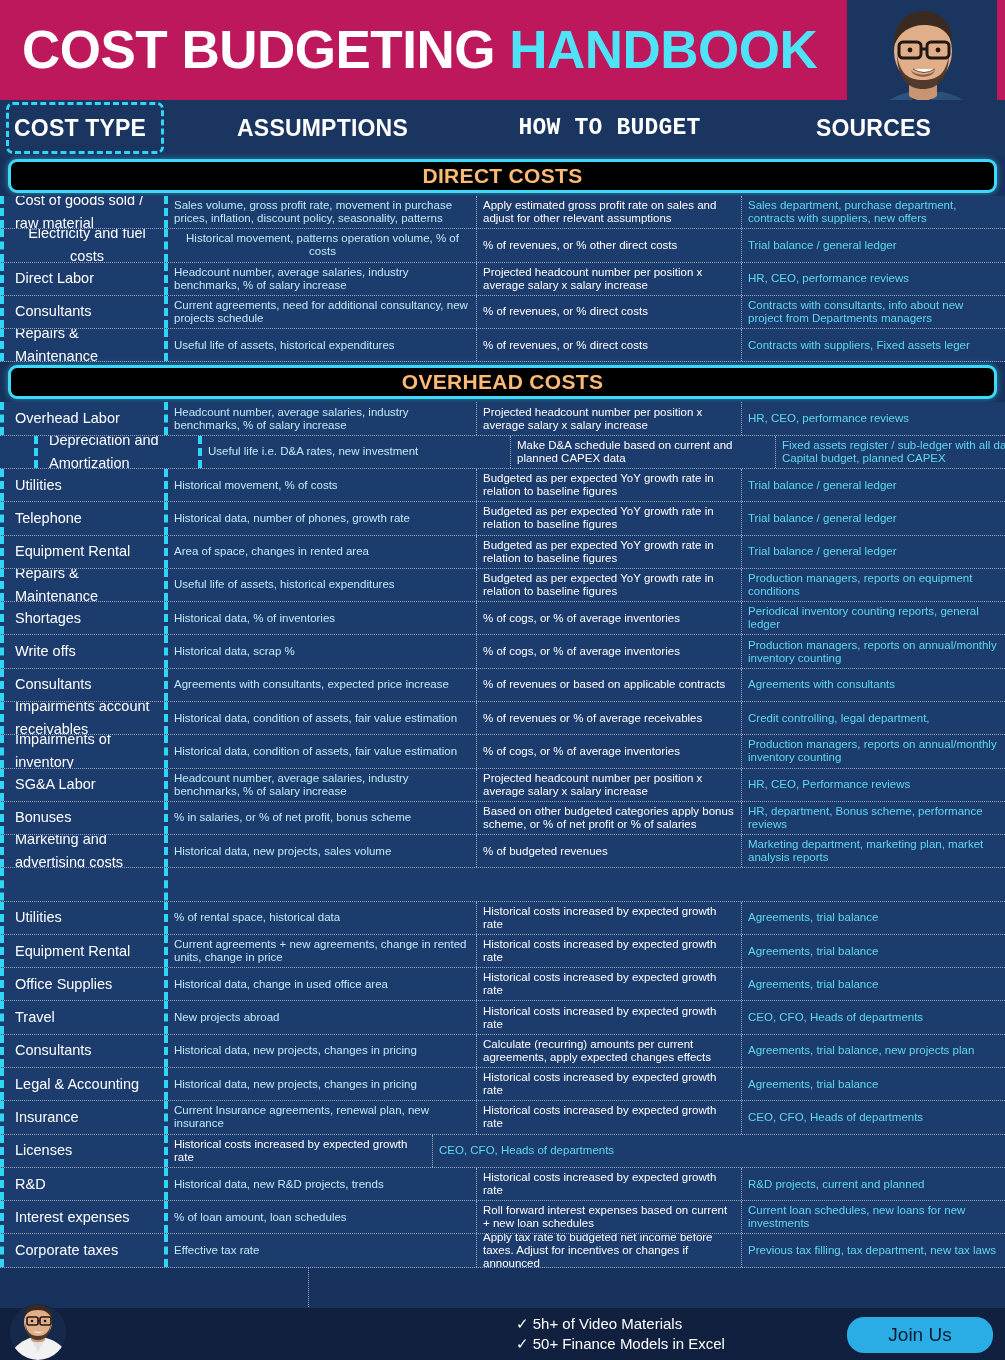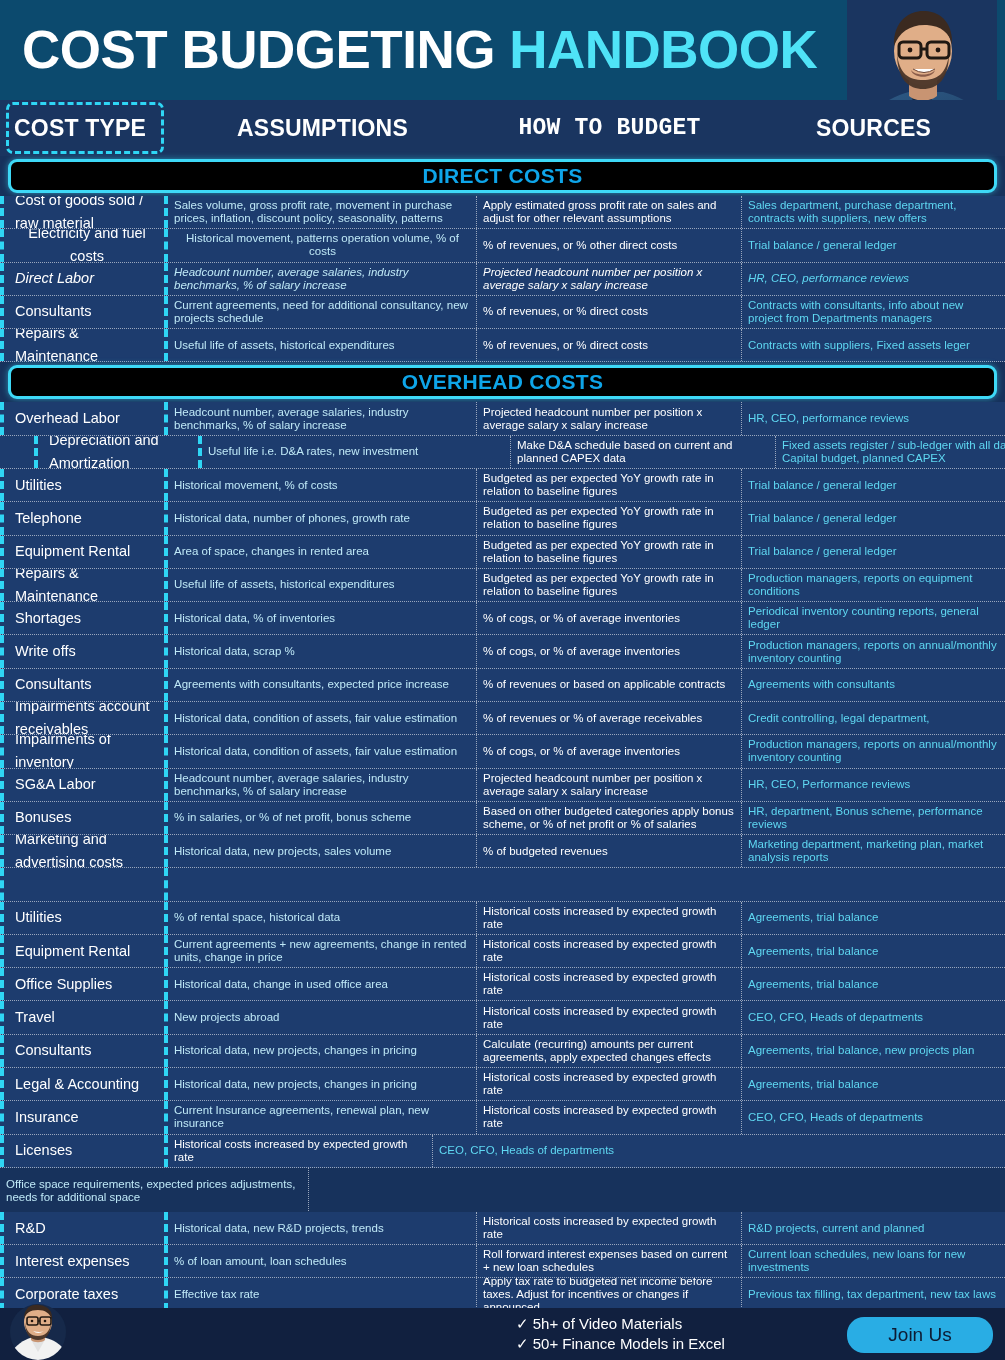--- a/index.html
+++ b/index.html
@@ -5,21 +5,21 @@
   html,body{margin:0;padding:0;}
   body{
     width:1005px;height:1360px;overflow:hidden;
     background:#17325c;
     font-family:"Liberation Sans", sans-serif;
     -webkit-font-smoothing:antialiased;
   }
   .page{position:relative;width:1005px;height:1360px;background:#17325c;}
 
   
-  .header{position:relative;height:100px;background:#0c4a6e;overflow:hidden;}
+  .header{position:relative;height:100px;background:#be185d;overflow:hidden;}
   .title{
     position:absolute;left:22px;top:20px;
     font-size:53px;font-weight:bold;letter-spacing:-0.5px;
     white-space:nowrap;line-height:60px;
   }
   .title .t-white{color:#ffffff;}
   .title .t-cyan{color:#4fe3f7;}
 
   .hero-photo{
     position:absolute;right:8px;top:-4px;width:150px;height:152px;overflow:hidden;
@@ -50,21 +50,21 @@
   .table{position:relative;width:1005px;}
 
   .section-band{
     position:relative;margin:3px 8px 3px 8px;height:34px;
     background:#000000;border:3px solid #3ed9f7;border-radius:9px;
     box-shadow:0 0 6px rgba(62,217,247,.55);
     display:flex;align-items:center;justify-content:center;
     box-sizing:border-box;
   }
   .section-band .band-label{
-    color:#0ea5e9;font-size:21px;font-weight:bold;letter-spacing:0.3px;white-space:nowrap;
+    color:#fdba74;font-size:21px;font-weight:bold;letter-spacing:0.3px;white-space:nowrap;
   }
 
   .row{
     position:relative;display:flex;width:1005px;
     background:#1d3c6e;
     border-bottom:1px dotted #9aa7bd;
     box-sizing:border-box;
   }
   .cell{
     box-sizing:border-box;
@@ -182,21 +182,21 @@
         <div class="cell c-assum">Sales volume, gross profit rate, movement in purchase prices, inflation, discount policy, seasonality, patterns</div>
         <div class="cell c-how">Apply estimated gross profit rate on sales  and adjust for other relevant assumptions</div>
         <div class="cell c-src">Sales department, purchase department, contracts with suppliers, new offers</div>
       </div>
       <div class="row" style="height: 33.2903px; text-align: center;">
         <div class="cell c-cost">Electricity and fuel costs</div>
         <div class="cell c-assum">Historical movement, patterns operation volume, % of costs</div>
         <div class="cell c-how">% of revenues, or % other direct costs</div>
         <div class="cell c-src">Trial balance / general ledger</div>
       </div>
-      <div class="row" style="height: 33.2903px; font-style: italic;">
+      <div class="row" style="height: 33.2903px;">
         <div class="cell c-cost">Direct Labor</div>
         <div class="cell c-assum">Headcount number, average salaries, industry benchmarks, % of salary increase</div>
         <div class="cell c-how">Projected headcount number per position x average salary x salary increase</div>
         <div class="cell c-src">HR, CEO, performance reviews</div>
       </div>
       <div class="row" style="height: 33.2903px;">
         <div class="cell c-cost">Consultants</div>
         <div class="cell c-assum">Current agreements, need for additional consultancy, new projects schedule</div>
         <div class="cell c-how">% of revenues, or % direct costs</div>
         <div class="cell c-src">Contracts with consultants, info about new project from Departments managers</div>
@@ -340,21 +340,21 @@
         <div class="cell c-cost">Insurance</div>
         <div class="cell c-assum">Current Insurance agreements, renewal plan, new insurance</div>
         <div class="cell c-how">Historical costs increased by expected growth rate</div>
         <div class="cell c-src">CEO, CFO, Heads of departments</div>
       </div>
       <div class="row" style="height: 33.2903px;">
         <div class="cell c-cost">Licenses</div>
         <div class="cell c-how">Historical costs increased by expected growth rate</div>
         <div class="cell c-src">CEO, CFO, Heads of departments</div>
       </div>
-      <div class="row" style="height: 33.2903px; margin-top: 44px;">
+      <div class="row" style="height: 33.2903px;">
         <div class="cell c-cost">R&amp;D</div>
         <div class="cell c-assum">Historical data, new R&amp;D projects, trends</div>
         <div class="cell c-how">Historical costs increased by expected growth rate</div>
         <div class="cell c-src">R&amp;D projects, current and planned</div>
       </div>
       <div class="row" style="height: 33.2903px;">
         <div class="cell c-cost">Interest expenses</div>
         <div class="cell c-assum">% of loan amount, loan schedules</div>
         <div class="cell c-how">Roll forward interest expenses based on current + new loan schedules</div>
         <div class="cell c-src">Current loan schedules, new loans for new investments</div>

